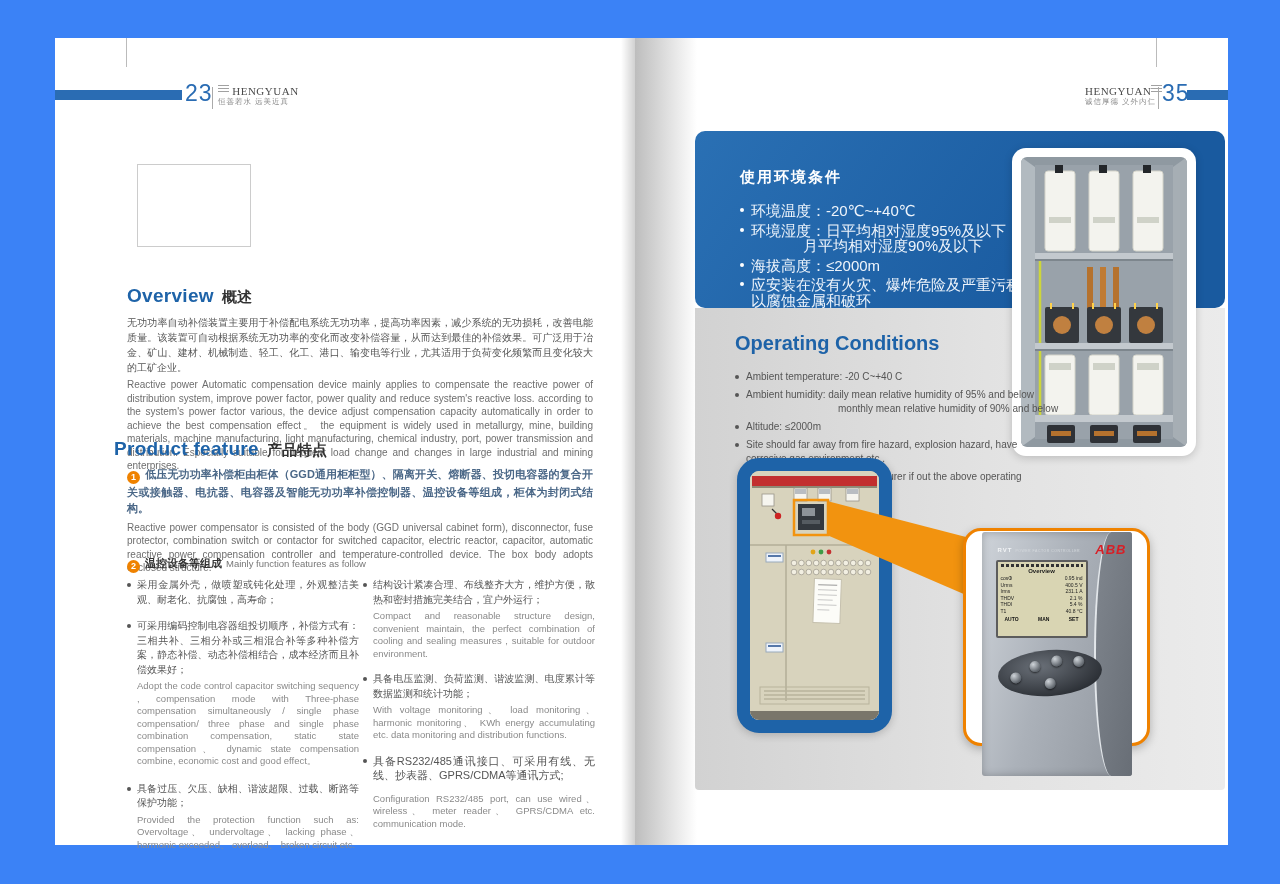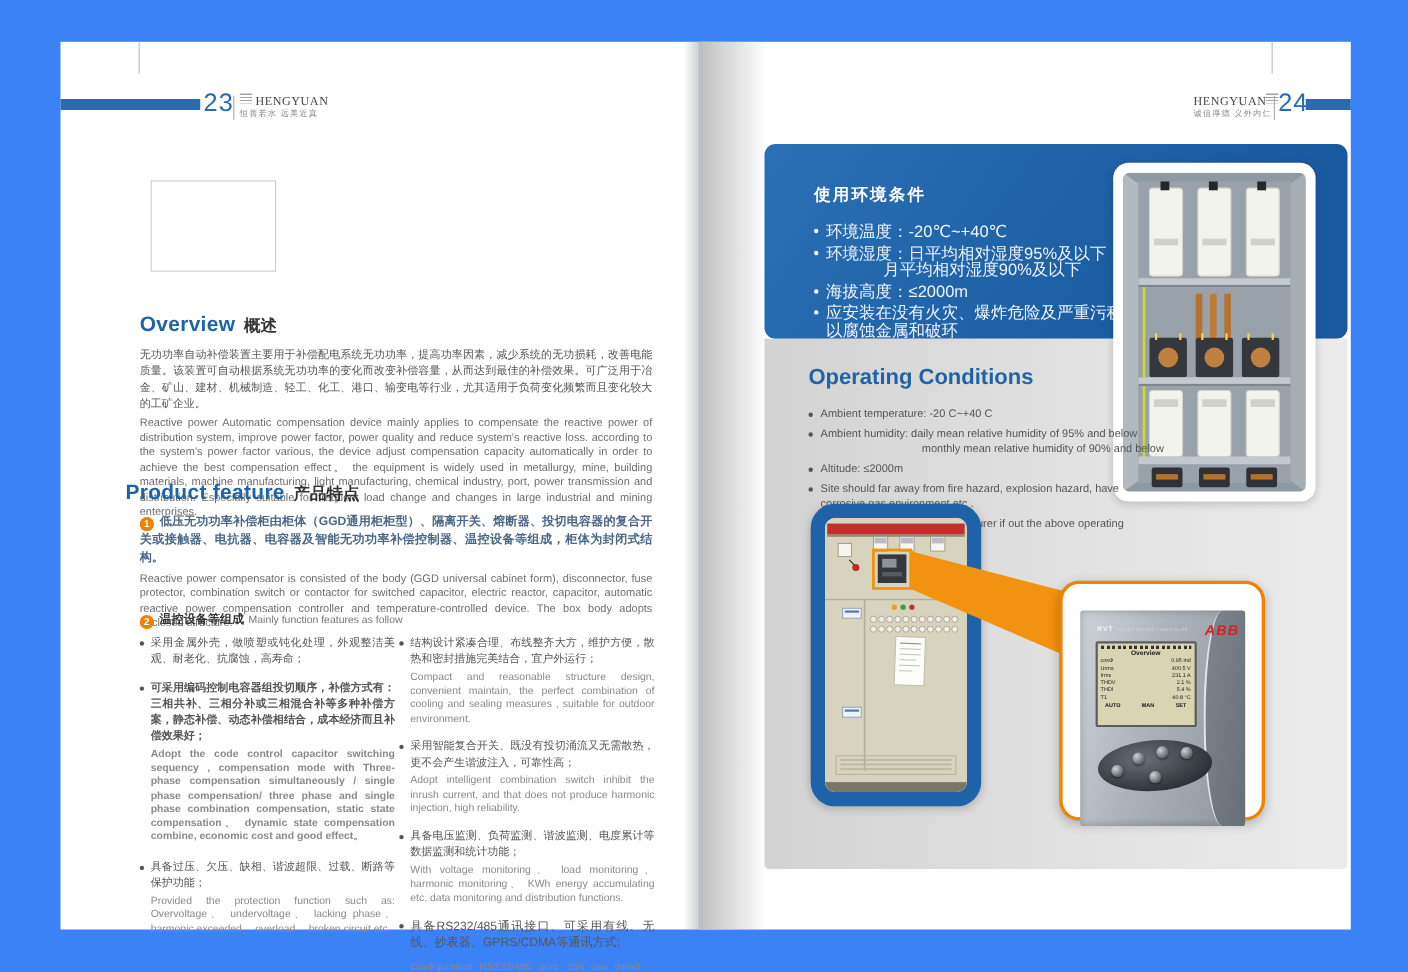--- a/index.html
+++ b/index.html
@@ -66,21 +66,21 @@
     line-height:14px;color:#555;}
   .op-bullet:before{content:"";position:absolute;left:0;top:5px;width:4px;height:4px;
     border-radius:50%;background:#555;}
   
   .photocard{background:#fff;border-radius:14px;box-shadow:0 2px 8px rgba(0,0,0,.18);}
   .blueframe{border:13px solid #1e63a8;border-radius:22px;overflow:hidden;background:#d8d3bd;
     box-shadow:0 2px 8px rgba(0,0,0,.2);}
   .abbcard{background:#fff;border:3px solid #ef8200;border-radius:18px;
     box-shadow:0 3px 10px rgba(0,0,0,.25);}
   
-  .meter{position:relative;width:150px;height:196px;margin:24px auto 0;border-radius:3px;
+  .meter{position:relative;width:150px;height:244px;margin:1px auto 0;border-radius:3px;
     background:linear-gradient(105deg,#ced3d9 0%,#abb1b9 45%,#90969e 100%);
     box-shadow:inset 0 0 8px rgba(0,0,0,.25);overflow:hidden;}
   .meter-right{position:absolute;right:0;top:0;width:36px;height:100%;
     background:linear-gradient(100deg,#80868e,#686e76);
     border-left:2px solid #e2e6ea;border-radius:55% 0 0 55% / 60% 0 0 60%;}
   .abbred{position:absolute;right:5px;top:10px;color:#d81f26;font-weight:bold;
     font-size:13px;letter-spacing:1px;font-style:italic;}
   .rvt{position:absolute;left:16px;top:15px;color:#f2f4f6;font-size:6px;font-weight:bold;letter-spacing:1px;}
   .rvt small{font-size:3.5px;color:#d6dade;font-weight:normal;margin-left:3px;letter-spacing:.5px;}
   .lcd{position:absolute;left:14px;top:28px;width:92px;height:78px;background:#d9d5b3;
@@ -130,59 +130,55 @@
     </div>
 
     <div class="abs" style="left:72px;top:515px;">
       <span class="badge">2</span><span class="feat-head-zh">温控设备等组成</span><span class="feat-head-en">Mainly function features as follow</span>
     </div>
 
     <div class="abs" style="left:72px;top:540px;width:232px;">
       <div class="bullet">
         <span class="zh">采用金属外壳，做喷塑或钝化处理，外观整洁美观、耐老化、抗腐蚀，高寿命；</span>
       </div>
-      <div class="bullet" style="margin-top:3px;font-weight:bold;">
+      <div class="bullet" style="margin-top:3px;">
         <span class="zh">可采用编码控制电容器组投切顺序，补偿方式有：三相共补、三相分补或三相混合补等多种补偿方案，静态补偿、动态补偿相结合，成本经济而且补偿效果好；</span>
         <span class="en">Adopt the code control capacitor switching sequency , compensation mode with Three-phase compensation simultaneously / single phase compensation/ three phase and single phase combination compensation, static state compensation、 dynamic state compensation combine, economic cost and good effect。</span>
       </div>
       <div class="bullet" style="margin-top:14px;">
         <span class="zh">具备过压、欠压、缺相、谐波超限、过载、断路等保护功能；</span>
         <span class="en">Provided the protection function such as: Overvoltage、 undervoltage、 lacking phase、 harmonic exceeded、 overload、 broken circuit etc.</span>
       </div>
     </div>
 
     <div class="abs" style="left:308px;top:540px;width:232px;">
       <div class="bullet">
         <span class="zh">结构设计紧凑合理、布线整齐大方，维护方便，散热和密封措施完美结合，宜户外运行；</span>
         <span class="en">Compact and reasonable structure design, convenient maintain, the perfect combination of cooling and sealing measures , suitable for outdoor environment.</span>
-      </div>
-      <div class="bullet">
-        <span class="zh">采用智能复合开关、既没有投切涌流又无需散热，更不会产生谐波注入，可靠性高；</span>
-        <span class="en">Adopt intelligent combination switch inhibit the inrush current, and that does not produce harmonic injection, high reliability.</span>
       </div>
       <div class="bullet">
         <span class="zh">具备电压监测、负荷监测、谐波监测、电度累计等数据监测和统计功能；</span>
         <span class="en">With voltage monitoring、 load monitoring、 harmonic monitoring、 KWh energy accumulating etc. data monitoring and distribution functions.</span>
       </div>
       <div class="bullet">
         <span class="zh" style="font-size:11px;">具备RS232/485通讯接口、可采用有线、无线、抄表器、GPRS/CDMA等通讯方式;</span>
         <span class="en" style="margin-top:10px;">Configuration RS232/485 port, can use wired、 wireless、 meter reader、 GPRS/CDMA etc. communication mode.</span>
       </div>
     </div>
   </div>
 
   <div class="page" id="page-right">
     <div class="abs spine-grad"></div>
     <div class="abs tickline" style="left:521px;"></div>
     <div class="abs" style="left:450px;top:47px;width:70px;text-align:right;">
       <div class="brandline"><span>HENGYUAN</span><span class="logomark"></span></div>
       <div class="tagline">诚信厚德 义外内仁</div>
     </div>
     <div class="abs hdivider" style="left:523px;"></div>
-    <div class="abs pagenum" style="left:527px;">24</div>
+    <div class="abs pagenum" style="left:527px;">35</div>
     <div class="abs hbar" style="left:552px;width:41px;"></div>
 
     <div class="abs bluepanel" style="left:60px;top:93px;width:530px;height:177px;">
       <div class="abs bp-title" style="left:45px;top:37px;">使用环境条件</div>
       <div class="abs" style="left:45px;top:72px;width:305px;">
         <div class="bp-bullet"><span>环境温度：-20℃~+40℃</span></div>
         <div class="bp-bullet"><span>环境湿度：日平均相对湿度95%及以下</span><span class="cont" style="margin-left:52px;">月平均相对湿度90%及以下</span></div>
         <div class="bp-bullet"><span>海拔高度：≤2000m</span></div>
         <div class="bp-bullet"><span>应安装在没有火灾、爆炸危险及严重污秽足以腐蚀金属和破环</span><span class="cont">绝缘的气体等恶劣场所。</span></div>
         <div class="warnrow" style="margin-left:11px;">

